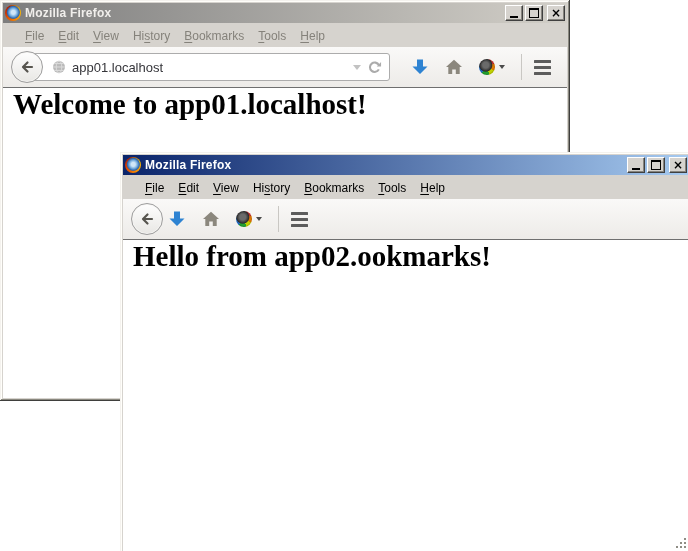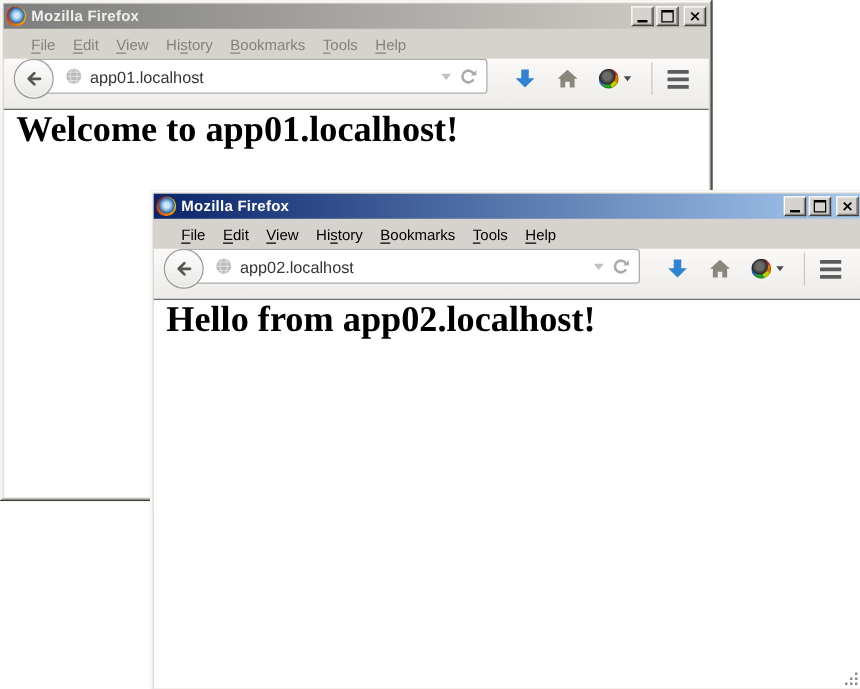--- a/index.html
+++ b/index.html
@@ -39,21 +39,21 @@
     font-family:"DejaVu Sans", sans-serif; }
 
   
   .menubar { height:23px; flex:0 0 23px; display:flex; align-items:center;
     padding-left:15px; font-size:12px; color:#000; background:#d6d3ce; }
   .inactive .menubar { color:#85827b; }
   .menu-item { padding:2px 7px; white-space:nowrap; }
   .menu-item u { text-underline-offset:2px; }
 
   
-  .navbar { height:40px; flex:0 0 40px; display:flex; align-items:flex-start;
+  .navbar { height:40px; flex:0 0 40px; display:flex; align-items:center;
     background:linear-gradient(#faf9f8,#edebe8); border-bottom:1px solid #6f6f6f;
     padding:0 10px 0 8px; }
   .back-btn { width:30px; height:30px; border-radius:50%; flex:0 0 30px;
     border:1px solid #9d9d9d; background:linear-gradient(#fefefe,#e8e7e4);
     display:flex; align-items:center; justify-content:center; z-index:2;
     margin-right:-16px; box-shadow:0 0 0 1px #f6f5f3 inset; }
   .urlbar { flex:1; height:26px; background:#ffffff; border:1px solid #acacac;
     border-radius:3px; display:flex; align-items:center; gap:6px;
     padding:0 7px 0 24px; min-width:0; }
   .url-text { font-size:13px; color:#35353a; white-space:nowrap; overflow:hidden; }
@@ -183,34 +183,20 @@
       <span class="menu-item"><span></span><u>B</u><span>ookmarks</span></span>
       <span class="menu-item"><span></span><u>T</u><span>ools</span></span>
       <span class="menu-item"><span></span><u>H</u><span>elp</span></span>
     </div>
     <div class="navbar">
       <span class="back-btn">
         <svg width="16" height="16" viewBox="0 0 16 16">
             <path d="M8.5 3.5 L4 8 l4.5 4.5 M4.5 8 h8.5" stroke="#57554f" stroke-width="2.2" fill="none" stroke-linecap="round" stroke-linejoin="round"></path>
           </svg>
       </span>
-      <span class="urlbar">
-        <svg width="14" height="14" viewBox="0 0 14 14">
-            <circle cx="7" cy="7" r="6" fill="#b9b9b9"></circle>
-            <ellipse cx="7" cy="7" rx="2.8" ry="6" fill="none" stroke="#dcdcdc" stroke-width="1"></ellipse>
-            <path d="M1 7 h12 M2.2 3.6 h9.6 M2.2 10.4 h9.6" stroke="#dcdcdc" stroke-width="1" fill="none"></path>
-          </svg>
-        <span class="url-text">app02.localhost</span>
-        <span class="url-spacer"></span>
-        <span class="tri-down"></span>
-        <svg width="15" height="15" viewBox="0 0 16 16">
-            <path d="M12.6 10 A5 5 0 1 1 12.6 5.4" fill="none" stroke="#ababab" stroke-width="2.2"></path>
-            <path d="M15 2.2 v4.6 h-4.6 z" fill="#ababab"></path>
-          </svg>
-      </span>
       <span class="nav-icons">
         <span class="nav-icon-btn">
           <svg width="18" height="18" viewBox="0 0 18 18">
               <path d="M6 1.5 h6 v7 h4.5 L9 16 1.5 8.5 H6 Z" fill="#2e83d2"></path>
             </svg>
         </span>
         <span class="nav-icon-btn">
           <svg width="18" height="16" viewBox="0 0 18 16">
               <path d="M9 0.8 L17 8 h-2.3 v7 H10.8 v-4.6 H7.2 V15 H3.3 V8 H1 Z" fill="#8b877d"></path>
             </svg>
@@ -221,21 +207,21 @@
         </span>
         <span class="nav-sep"></span>
         <span class="burger">
           <span></span>
             <span></span>
             <span></span>
         </span>
       </span>
     </div>
     <div class="content">
-      <h1 class="page-heading">Hello from app02.localhost!</h1>
+      <h1 class="page-heading">Hello from app02.ookmarks!</h1>
       <svg class="resize-grip" width="14" height="14" viewBox="0 0 14 14">
         <g fill="#ffffff">
           <rect x="11" y="3" width="2" height="2"></rect>
             <rect x="11" y="7" width="2" height="2"></rect>
             <rect x="7" y="7" width="2" height="2"></rect>
           <rect x="11" y="11" width="2" height="2"></rect>
             <rect x="7" y="11" width="2" height="2"></rect>
             <rect x="3" y="11" width="2" height="2"></rect>
         </g>
         <g fill="#8f8d85">

